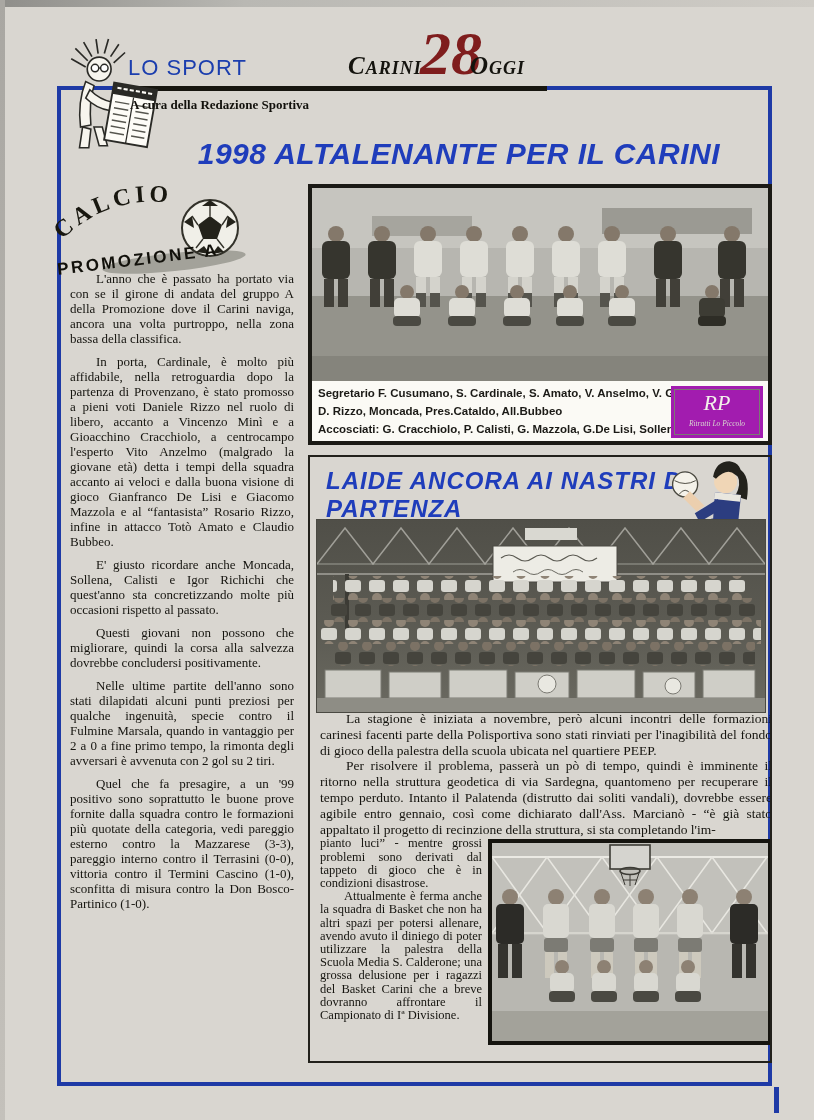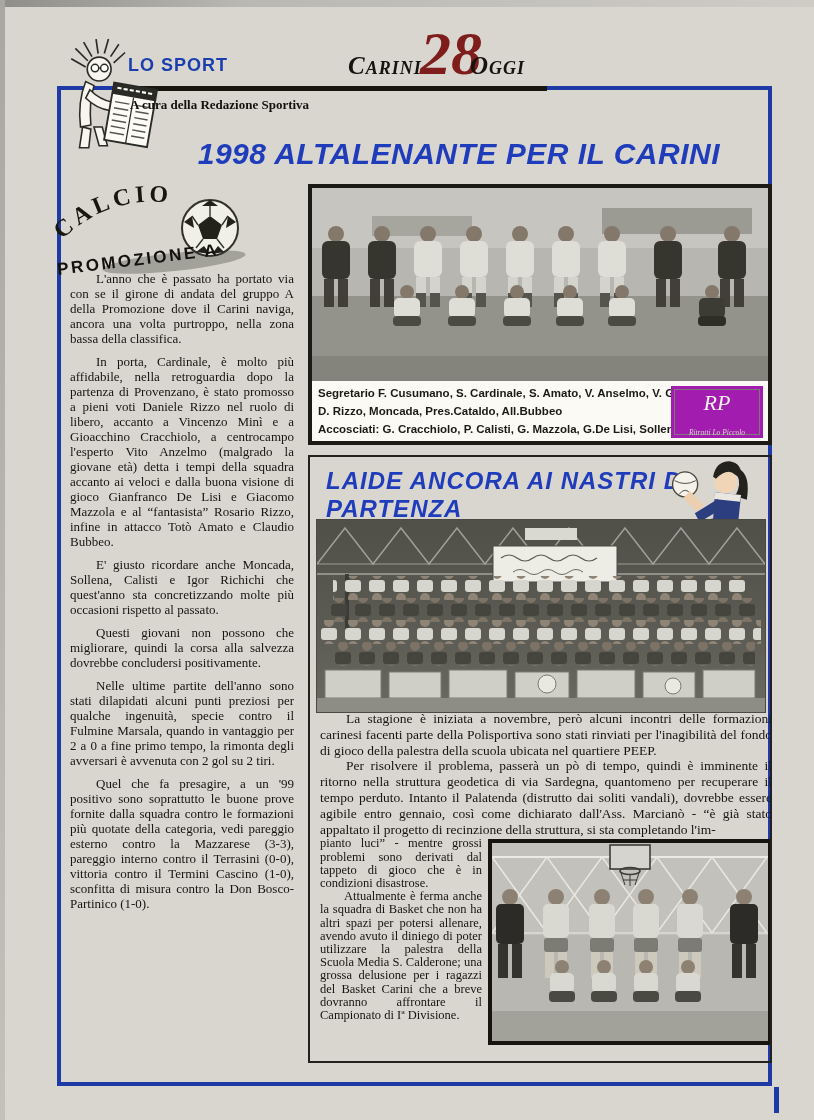--- a/index.html
+++ b/index.html
@@ -3,22 +3,22 @@
 <meta charset="utf-8">
 <style>
   html,body{margin:0;padding:0;}
   body{width:814px;height:1120px;background:#d9d6d0;position:relative;overflow:hidden;
        font-family:"Liberation Serif",serif;color:#15140f;}
   .abs{position:absolute;}
   
   #scan-top{left:0;top:0;width:814px;height:7px;background:linear-gradient(90deg,#8f8e8a,#b9b8b3 30%,#cfccc6);}
   #scan-left{left:0;top:0;width:5px;height:1120px;background:linear-gradient(180deg,#a9a7a2,#c4c1bb);}
   
-  #section-label{left:128px;top:55px;font-family:"Liberation Sans",sans-serif;font-weight:bold;
-       font-size:18px;letter-spacing:1px;color:#1b3eae;}
+  #section-label{left:128px;top:55px;font-family:"Liberation Sans",sans-serif;font-weight:normal;
+       font-size:22px;letter-spacing:1px;color:#1b3eae;}
   #rule-black{left:123px;top:86px;width:424px;height:5px;background:#17160f;}
   #byline{left:130px;top:97px;font-size:13px;font-weight:bold;color:#12110c;}
   #page-frame{left:57px;top:86px;width:715px;height:1000px;border:4px solid #1e3aa6;box-sizing:border-box;}
   #frame-tick{left:774px;top:1087px;width:5px;height:26px;background:#1e3aa6;}
   #masthead-logo{left:338px;top:28px;width:250px;height:66px;}
   #masthead-logo .num{position:absolute;left:82px;top:-10px;font-size:62px;font-weight:bold;font-style:italic;
        color:#7f1d1d;font-family:Liberation Serif, serif;}
   #masthead-logo .word{position:absolute;top:24px;font-size:25px;font-weight:bold;font-style:italic;
        font-variant:small-caps;letter-spacing:1px;color:#14130e;z-index:2;font-family:"Liberation Serif",serif;}
   #masthead-logo .w1{left:10px;}
@@ -36,21 +36,21 @@
        background:#fbfaf5;}
   #team-photo .photo-area{position:absolute;left:0;top:0;width:456px;height:193px;}
   #team-photo .caption{position:absolute;left:0;top:193px;width:456px;height:60px;background:#fbfaf5;
        font-family:"Liberation Sans",sans-serif;font-weight:bold;font-size:11.5px;line-height:1.55;
        padding:4px 0 0 6px;box-sizing:border-box;color:#1b1a16;}
   #studio-logo{position:absolute;right:5px;top:198px;width:92px;height:52px;background:#a21caf;
        text-align:center;color:#f2f1ea;}
   #studio-logo .inner{position:absolute;left:3px;top:3px;right:3px;bottom:3px;border:1px solid #7b7a74;}
   #studio-logo .mono{position:absolute;left:0;width:100%;top:4px;font-size:22px;font-style:italic;
        font-family:"Liberation Serif",serif;}
-  #studio-logo .name{position:absolute;left:0;width:100%;bottom:1px;font-size:7.5px;font-style:italic;
+  #studio-logo .name{position:absolute;left:0;width:100%;bottom:10px;font-size:7.5px;font-style:italic;
        font-family:"Liberation Serif",serif;color:#d9d8d1;}
   
   #laide-box{left:308px;top:455px;width:464px;height:608px;border:2px solid #22211b;box-sizing:border-box;
        overflow:hidden;}
   #laide-headline{position:absolute;left:16px;top:10px;font-family:"Liberation Sans",sans-serif;
        font-weight:bold;font-style:italic;font-size:24px;letter-spacing:1px;color:#1f3dbb;}
   #volley-girl{position:absolute;right:2px;top:-2px;width:106px;height:136px;}
   #gym-photo{position:absolute;left:6px;top:62px;width:448px;height:192px;border:1px solid #4a4942;}
   #laide-text{position:absolute;left:10px;top:254px;width:452px;text-align:justify;}
   #laide-text p{margin:0;}

